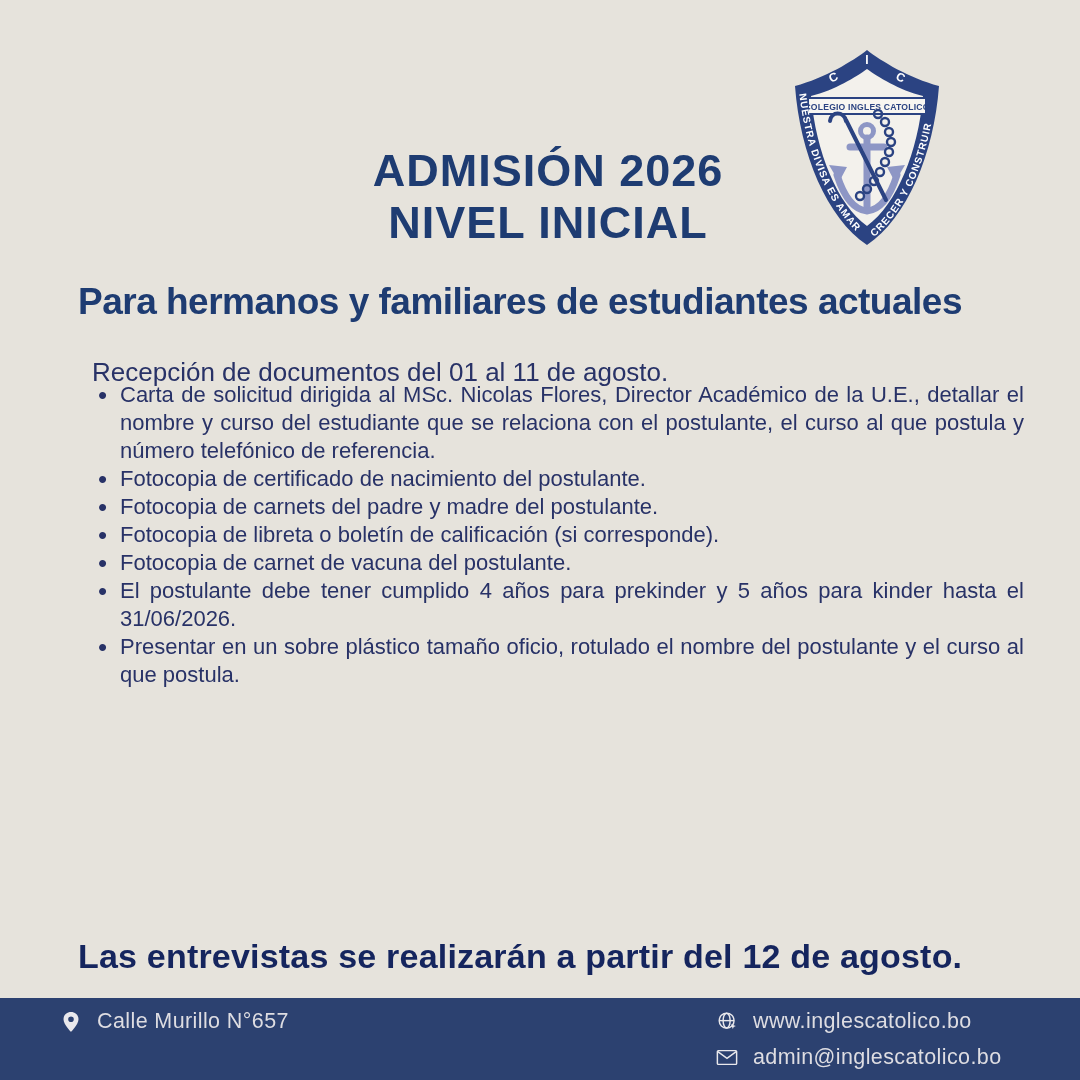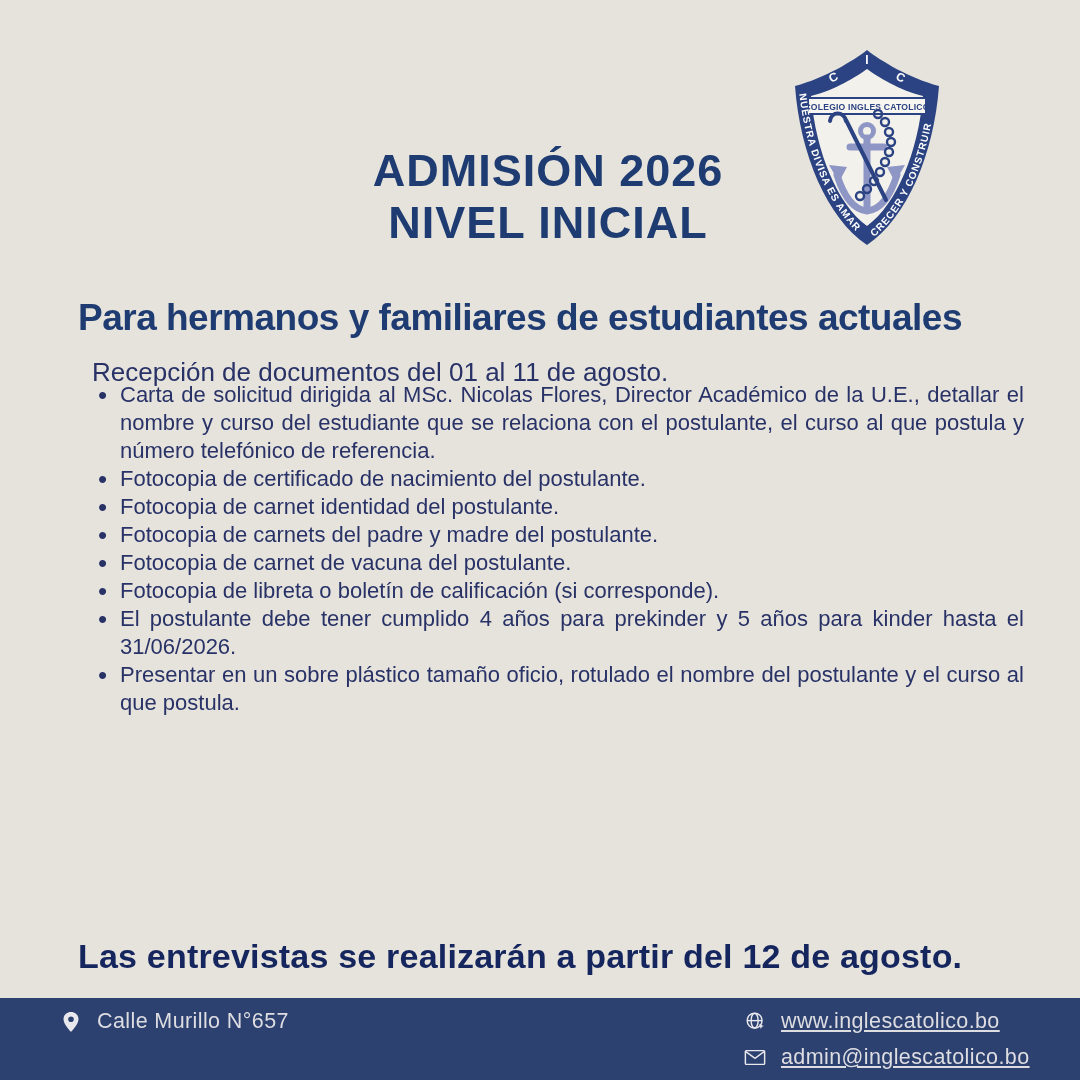--- a/index.html
+++ b/index.html
@@ -34,21 +34,20 @@
   .logo{
     position:absolute;top:48px;left:787px;
     width:160px;height:200px;
   }
   
   .subtitle{
     position:absolute;top:281px;left:78px;right:50px;
     color:var(--heading);
     font-size:37px;font-weight:bold;letter-spacing:-0.5px;
     white-space:nowrap;
-    margin-top:16px;
   }
   .intro{
     position:absolute;top:352px;left:92px;right:58px;
     font-size:26px;line-height:41px;
   }
   .req-list{
     position:absolute;top:381px;left:78px;width:946px;
     list-style:none;
     font-size:22px;line-height:28px;
   }
@@ -74,21 +73,21 @@
     width:1080px;height:82px;
     background:var(--footer-bg);
     color:var(--footer-text);
     font-size:21.5px;letter-spacing:0.4px;
   }
   .footer-col{
     position:absolute;top:9px;
     display:flex;flex-direction:column;gap:7px;
   }
   .footer-col.left{left:60px;}
-  .footer-col.right{left:744px;text-decoration:underline;}
+  .footer-col.right{left:716px;}
   .contact-row{display:flex;align-items:center;gap:15px;height:29px;}
   .contact-row .ficon{width:22px;height:22px;flex:0 0 22px;display:flex;align-items:center;justify-content:center;}
   .ficon svg{display:block;}
 </style>
 </head>
 <body>
 
 <div class="poster">
 
   <div class="title-block">
@@ -152,27 +151,26 @@
   <h2 class="subtitle">Para hermanos y familiares de estudiantes actuales</h2>
 
   <p class="intro">Recepción de documentos del 01 al 11 de agosto.</p>
 
   <ul class="req-list">
 
       <li>Carta de solicitud dirigida al MSc. Nicolas Flores, Director Académico de la U.E., detallar el nombre y curso del estudiante que se relaciona con el postulante, el curso al que postula y número telefónico de referencia.</li>
 
       <li>Fotocopia de certificado de nacimiento del postulante.</li>
 
-      <li>Fotocopia de carnet identidad del postulante.</li>
 
       <li>Fotocopia de carnets del padre y madre del postulante.</li>
 
+      <li>Fotocopia de libreta o boletín de calificación (si corresponde).</li>
+
       <li>Fotocopia de carnet de vacuna del postulante.</li>
-
-      <li>Fotocopia de libreta o boletín de calificación (si corresponde).</li>
 
       <li>El postulante debe tener cumplido 4 años para prekinder y 5 años para kinder hasta el 31/06/2026.</li>
 
       <li>Presentar en un sobre plástico tamaño oficio, rotulado el nombre del postulante y el curso al que postula.</li>
     </ul>
 
   <p class="closing">Las entrevistas se realizarán a partir del 12 de agosto.</p>
 
   <div class="footer">
     <div class="footer-col left">

